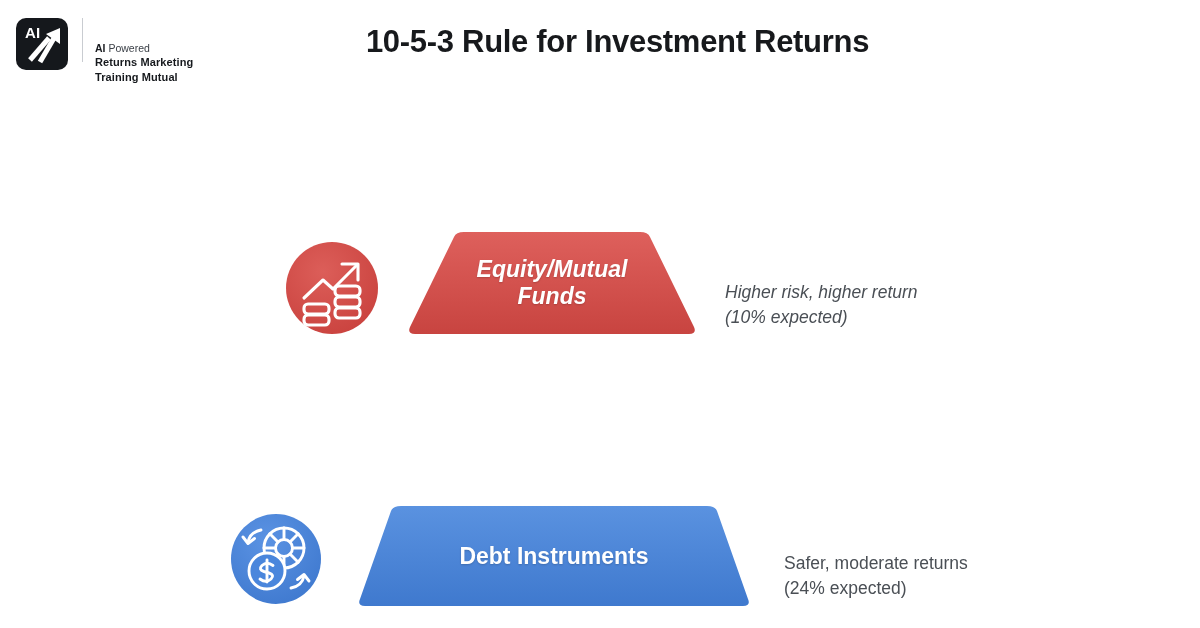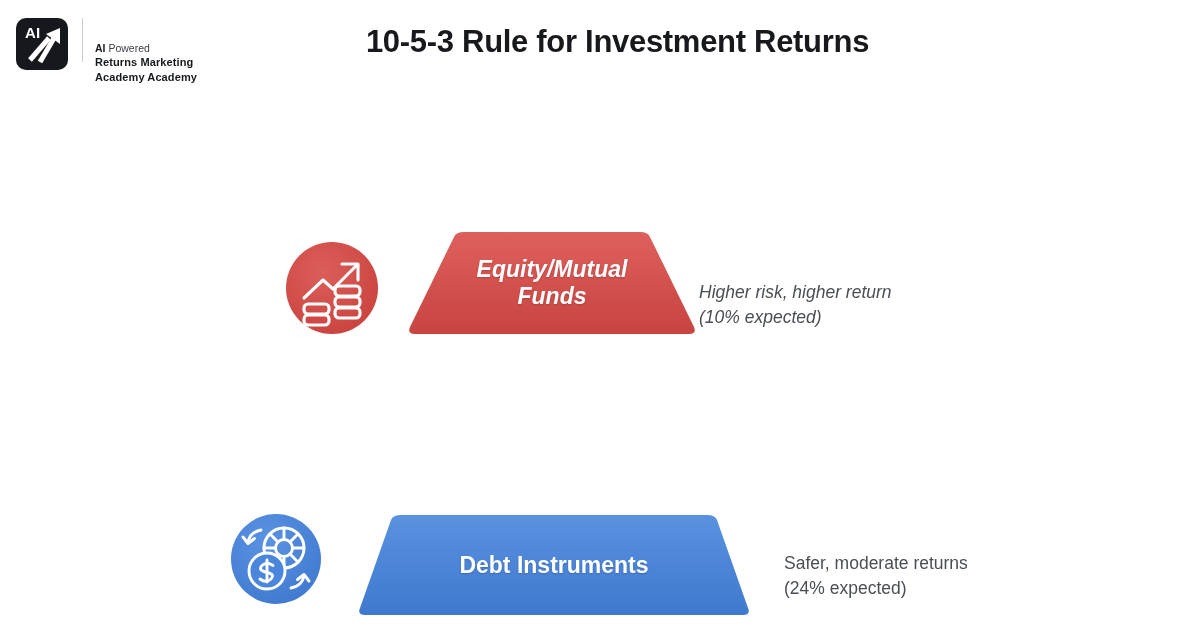--- a/index.html
+++ b/index.html
@@ -127,44 +127,44 @@
 
   
   #row-equity  { left: 0; top: 112px;  width: 1200px; height: 118px; font-style: italic; }
   #row-debt    { left: 0; top: 248px;  width: 1200px; height: 118px; }
   #row-savings { left: 0; top: 384px;  width: 1200px; height: 118px; }
 
   #icon-equity  { left: 286px; top: 130px; width: 92px;  height: 92px;  }
   #icon-debt    { left: 231px; top: 266px; width: 90px;  height: 90px;  }
 
   #band-equity  { left: 402px; top: 117px; width: 300px; height: 108px; }
-  #band-debt    { left: 352px; top: 264px; width: 404px; height: 106px; }
-
-  #desc-equity  { left: 699px; top: 168px; }
+  #band-debt    { left: 352px; top: 255px; width: 404px; height: 106px; }
+
+  #desc-equity  { left: 725px; top: 168px; }
   #desc-debt    { left: 784px; top: 303px; }
 </style>
 </head>
 <body>
 
 <div class="canvas">
 
   <div class="brand">
     <div class="brand-mark">
       <svg width="52" height="52" viewBox="0 0 52 52">
         <path d="M14 42 L33 20" stroke="#ffffff" stroke-width="5" stroke-linecap="butt" fill="none"></path>
         <path d="M24 44 L41 15" stroke="#ffffff" stroke-width="5" stroke-linecap="butt" fill="none"></path>
         <path d="M44 10 L44 26 L30 16 Z" fill="#ffffff"></path>
       </svg>
       <span class="ai-text">AI</span>
     </div>
     <div class="brand-divider"></div>
     <div class="brand-text">
       <div class="brand-line1"><b>AI</b><span> Powered</span></div>
       <div class="brand-line2">Returns Marketing</div>
-      <div class="brand-line3">Academy Academy</div>
+      <div class="brand-line3">Training Mutual</div>
     </div>
   </div>
 
   <div class="page-title">10-5-3 Rule for Investment Returns</div>
 
   <div class="tier" id="row-equity">
 
     <div class="tier-icon" id="icon-equity">
       <svg width="92" height="92" viewBox="0 0 92 92">
         <defs>

